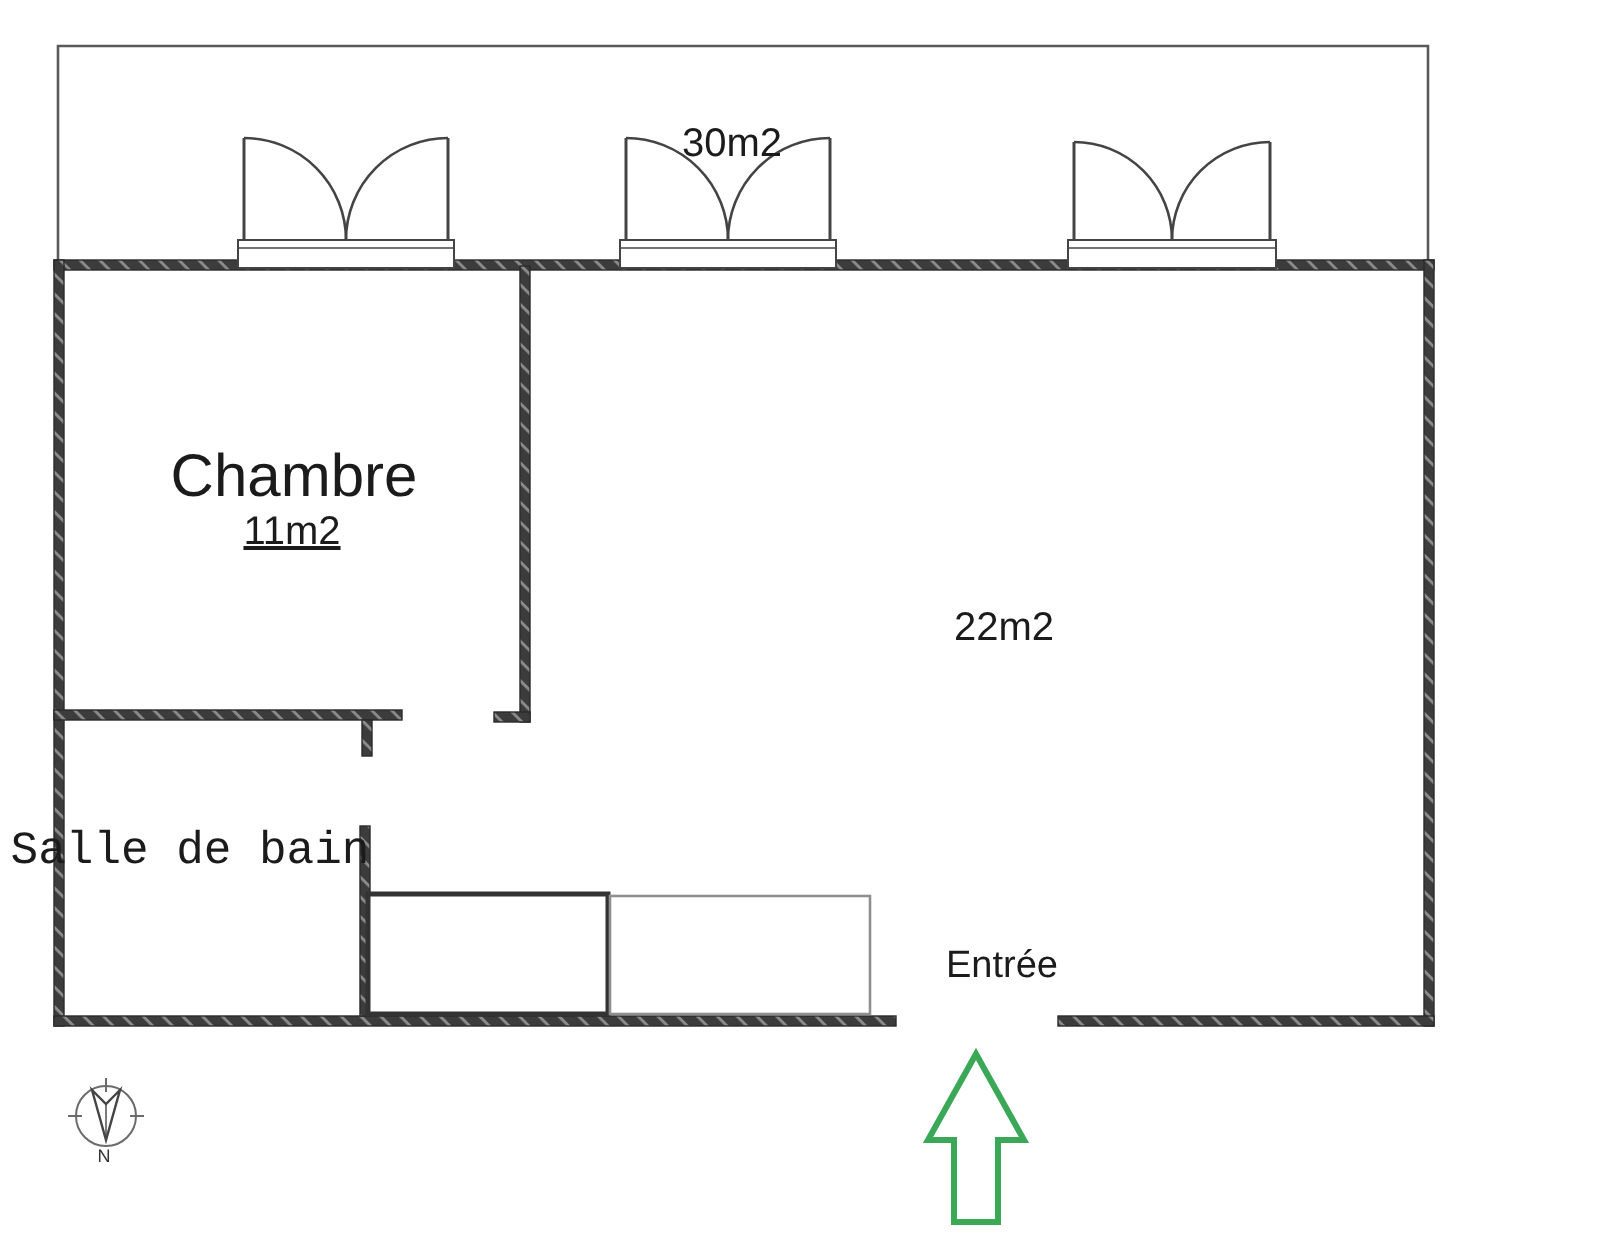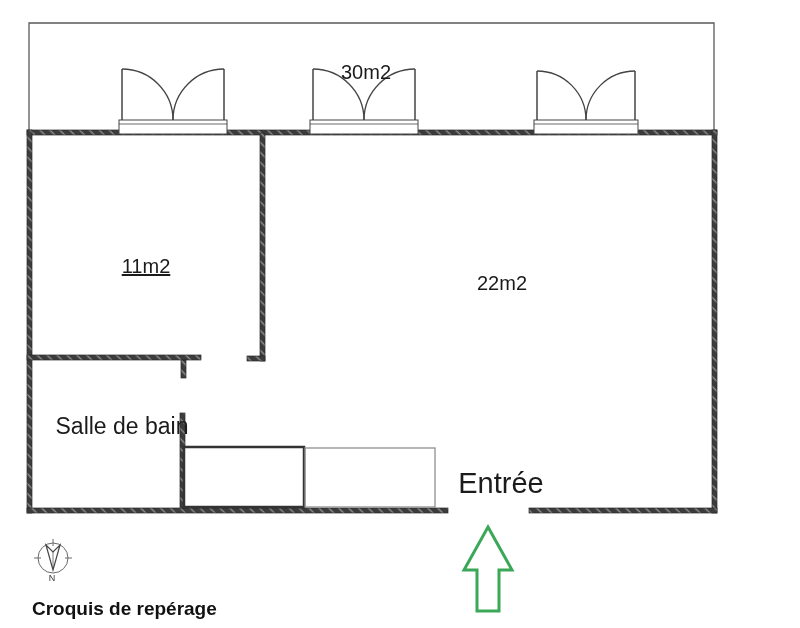--- a/index.html
+++ b/index.html
@@ -22,36 +22,36 @@
     position: absolute;
     transform: translate(-50%, -50%);
     white-space: nowrap;
     color: #1b1b1b;
     line-height: 1;
   }
   .room-title   { font-size: 30px; }
   .room-title.big { font-size: 32px; }
   .room-area    { font-size: 20px; }
   .room-small   { font-size: 23px; }
-  .room-entry   { font-size: 29px; }
+  .room-entry   { font-size: 19px; }
   .caption {
     position: absolute;
     left: 32px; top: 598px;
     font-size: 19px;
     font-weight: bold;
     color: #111;
     white-space: nowrap;
   }
   .t-terrasse { left: 366px; top: 48px; }
   .a-terrasse { left: 366px; top: 72px; }
   .t-chambre  { left: 147px; top: 239px; }
   .a-chambre  { left: 146px; top: 266px; text-decoration: underline; }
   .t-sejour   { left: 501px; top: 273px; }
-  .a-sejour   { left: 502px; top: 283px; text-align: right; }
-  .t-sdb      { left: 122px; top: 426px; }
+  .a-sejour   { left: 502px; top: 314px; text-align: right; }
+  .t-sdb      { left: 95px; top: 426px; font-family: Liberation Mono, monospace; }
   .t-entree   { left: 501px; top: 483px; }
 </style>
 </head>
 <body>
 
 <div class="canvas">
 
   <svg class="plan-svg" width="800" height="628" viewBox="0 0 800 628">
     <defs>
       <pattern id="wallhatch" width="7" height="7" patternUnits="userSpaceOnUse" patternTransform="rotate(45)">
@@ -116,23 +116,23 @@
       <path d="M46,545 L53,570 L60,545 L53,552 Z" fill="#ffffff" stroke="#444" stroke-width="1.2"></path>
       <line x1="53" y1="552" x2="53" y2="568" stroke="#444" stroke-width="0.7"></line>
       <text x="52" y="581" font-size="9" fill="#333" text-anchor="middle">N</text>
     </g>
 
     <polygon points="488,527 512,570 499,570 499,611 477,611 477,570 464,570" fill="#ffffff" stroke-width="3" stroke-linejoin="miter" stroke="#3aa857"></polygon>
   </svg>
 
   <div class="lbl room-area a-terrasse">30m2</div>
 
+  <div class="lbl room-title t-chambre">Chambre</div>
   <div class="lbl room-area a-chambre">11m2</div>
 
   <div class="lbl room-area a-sejour">22m2</div>
 
   <div class="lbl room-small t-sdb">Salle de bain</div>
 
   <div class="lbl room-entry t-entree">Entrée</div>
 
-  <div class="caption">Croquis de repérage</div>
 
 </div>
 
 </body></html>

